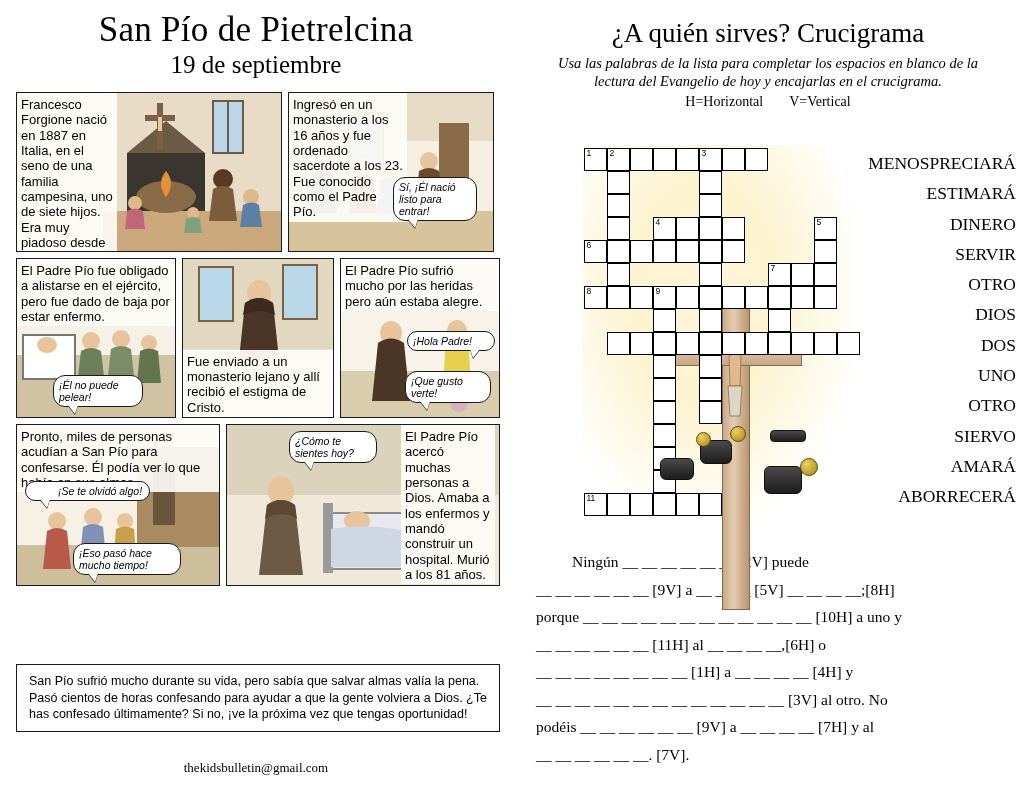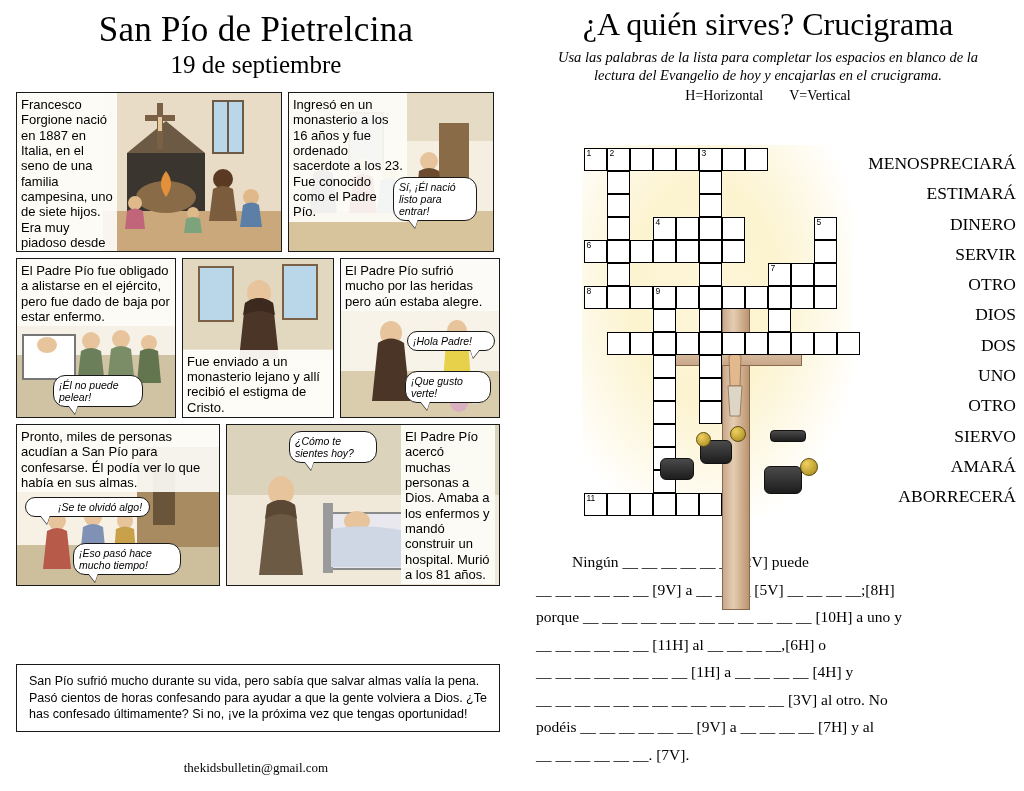--- a/index.html
+++ b/index.html
@@ -130,22 +130,22 @@
 
   
   .right {
     position: absolute;
     left: 512px; top: 0;
     width: 512px; height: 791px;
   }
   .cw-title {
     text-align: center;
     font-family: "Liberation Serif", serif;
-    font-size: 32px;
-    margin-top: 6px;
+    font-size: 27px;
+    margin-top: 18px;
   }
   .cw-instr {
     text-align: center;
     font-family: "Liberation Serif", serif;
     font-style: italic;
     font-size: 14.5px;
     line-height: 1.22;
     margin-top: 6px;
     padding: 0 26px;
   }
@@ -369,21 +369,21 @@
               <rect x="136" y="40" width="22" height="60" fill="#6a543a"></rect>
               <circle cx="40" cy="96" r="9" fill="#e7c49c"></circle>
               <path d="M30 106 q10 -6 20 0 l4 38 h-28 z" fill="#b85a4a"></path>
               <circle cx="76" cy="92" r="9" fill="#e7c49c"></circle>
               <path d="M66 102 q10 -6 20 0 l4 40 h-28 z" fill="#7f92b5"></path>
               <circle cx="108" cy="96" r="8" fill="#e7c49c"></circle>
               <path d="M99 104 q9 -5 18 0 l3 36 h-24 z" fill="#c9a14a"></path>
             </svg>
           </div>
           <div class="panel-text top-left" style="width:196px;background:rgba(253,252,247,0.92);">Pronto, miles de personas acudían a San Pío para confesarse. Él podía ver lo que había en sus almas.</div>
-          <div class="bubble tail-bl" style="left:8px;top:72px;width:86px;padding-left:32px;">¡Se te olvidó algo!</div>
+          <div class="bubble tail-bl" style="left:8px;top:56px;width:86px;padding-left:32px;">¡Se te olvidó algo!</div>
           <div class="bubble tail-bl" style="left:56px;top:118px;width:96px;">¡Eso pasó hace mucho tiempo!</div>
         </div>
 
         <div class="panel" style="width:274px;height:162px;">
           <div class="art">
             <svg width="274" height="162" viewBox="0 0 274 162" xmlns="http://www.w3.org/2000/svg">
               <rect x="0" y="0" width="274" height="162" fill="#f0e9da"></rect>
               <rect x="0" y="0" width="274" height="70" fill="#dcd3bd"></rect>
               <rect x="100" y="88" width="110" height="56" fill="#e8e8ee" stroke="#8a8a8a" stroke-width="2"></rect>
               <rect x="96" y="78" width="10" height="70" fill="#9a9a9a"></rect>

